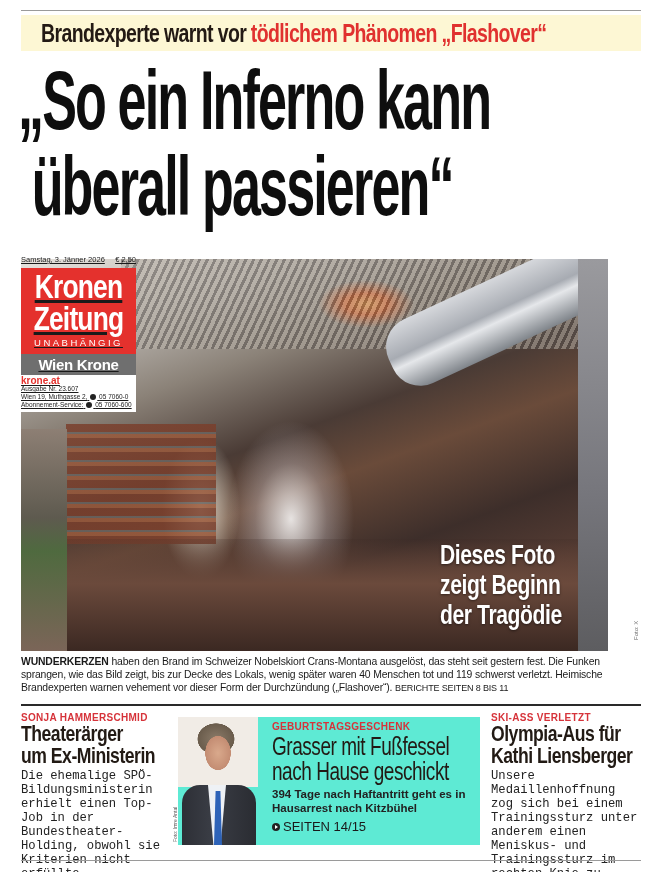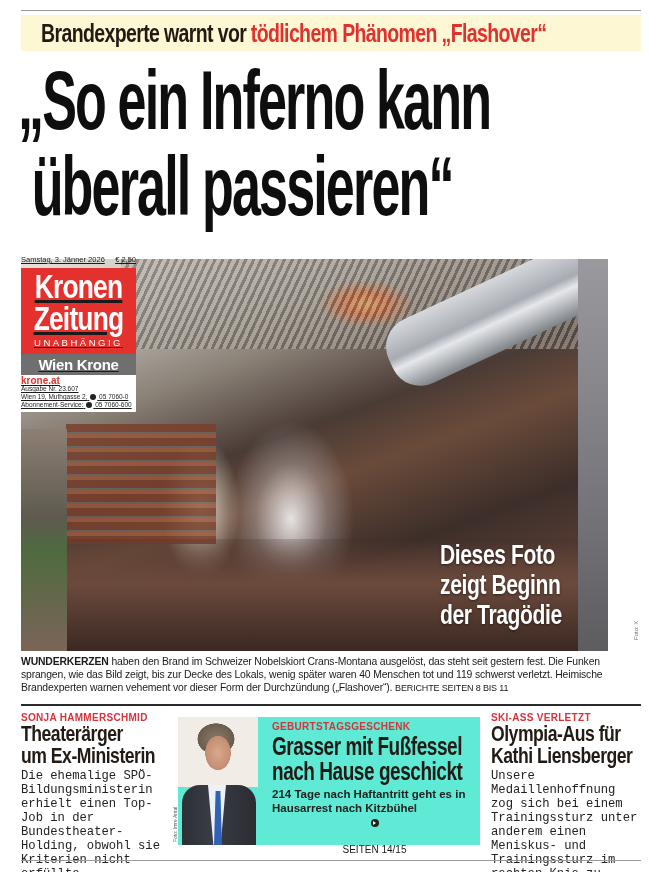--- a/index.html
+++ b/index.html
@@ -120,24 +120,24 @@
   .portrait .suit {
     position: absolute; left: 4px; top: 68px; width: 74px; height: 60px;
     background: linear-gradient(90deg, #2d2f36 0%, #3a3d45 40%, #2a2c32 100%);
     border-radius: 18px 18px 0 0;
   }
   .portrait .shirt { position: absolute; left: 30px; top: 68px; width: 18px; height: 60px; background: #eef1f5; clip-path: polygon(0 0, 100% 0, 70% 100%, 30% 100%); }
   .portrait .tie { position: absolute; left: 36px; top: 74px; width: 8px; height: 54px; background: #2e63b8; clip-path: polygon(20% 0, 80% 0, 100% 100%, 0 100%); }
   .portrait-credit { position: absolute; left: -6px; top: 125px; font-size: 5px; color: #555; transform: rotate(-90deg); transform-origin: left top; white-space: nowrap; }
   .center-text { position: absolute; left: 94px; top: 4px; width: 205px; }
   .center-text .kicker { color: #d6333a; font-weight: bold; font-size: 10px; letter-spacing: 0.3px; }
-  .center-text .title { font-weight: bold; color: #221a14; font-size: 25px; line-height: 25px; letter-spacing: -0.6px; white-space: nowrap; margin-top: 2px; }
+  .center-text .title { font-weight: normal; color: #221a14; font-size: 25px; line-height: 25px; letter-spacing: -0.6px; white-space: nowrap; margin-top: 2px; }
   .center-text .title span { display: block; transform: scaleX(0.76); transform-origin: left center; }
   .center-text .sub { font-weight: bold; font-size: 11.5px; line-height: 14px; color: #222; margin-top: 3px; }
-  .center-text .ref { font-size: 10px; margin-top: 4px; display: flex; align-items: center; gap: 17px; flex-direction: column; }
+  .center-text .ref { font-size: 13px; margin-top: 4px; display: flex; align-items: center; gap: 3px; }
 
   .bottom-rule { position: absolute; left: 21px; top: 860px; width: 620px; height: 1px; background: #9a9a9a; }
 </style>
 </head>
 <body>
 
 <div class="top-rule"></div>
 
 <div class="kicker-banner">
   <span class="kicker-inner">
@@ -219,21 +219,21 @@
     <div class="shirt"></div>
     <div class="tie"></div>
     <div class="portrait-credit">Foto: Imre Antal</div>
   </div>
   <div class="center-text">
     <div class="kicker">GEBURTSTAGSGESCHENK</div>
     <div class="title">
       <span>Grasser mit Fußfessel</span>
       <span>nach Hause geschickt</span>
     </div>
-    <div class="sub">214 Tage nach Haftantritt geht es in Hausarrest nach Kitzbühel</div>
+    <div class="sub">394 Tage nach Haftantritt geht es in Hausarrest nach Kitzbühel</div>
     <div class="ref">
       <span class="arrow-icon"></span>
       <span>SEITEN 14/15</span>
     </div>
   </div>
 </div>
 
 <div class="teaser teaser-right">
   <div class="kicker">SKI-ASS VERLETZT</div>
   <div class="title">

